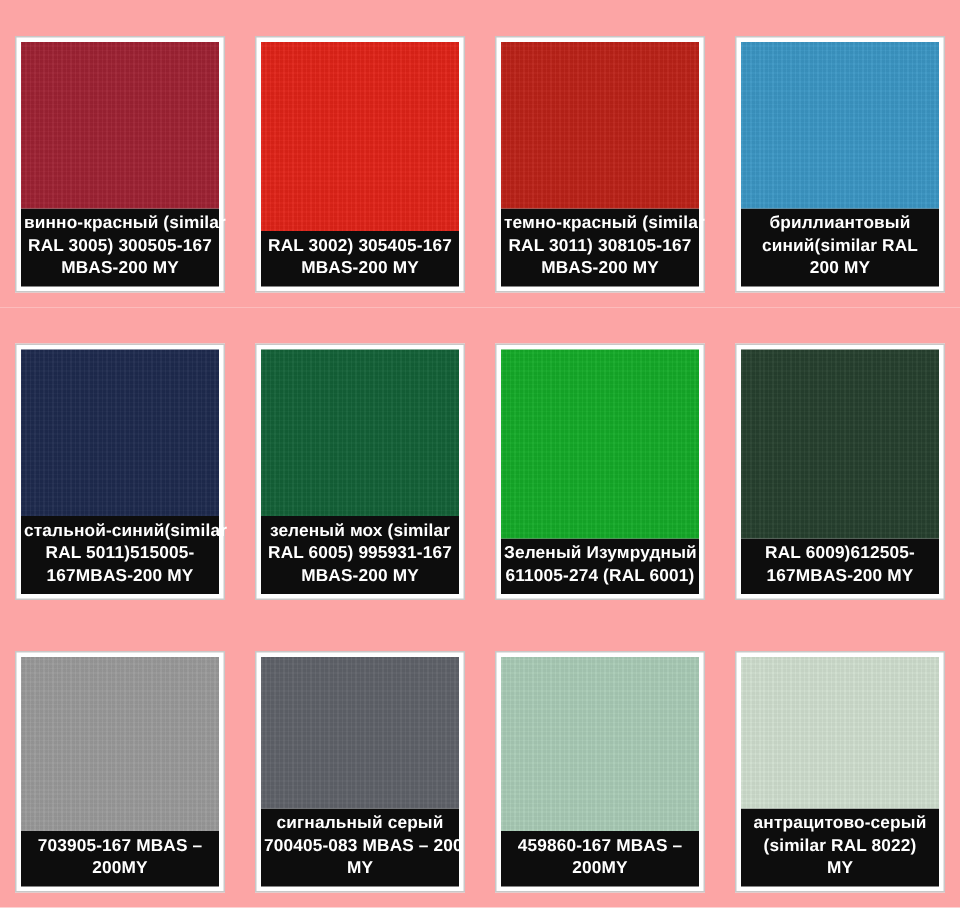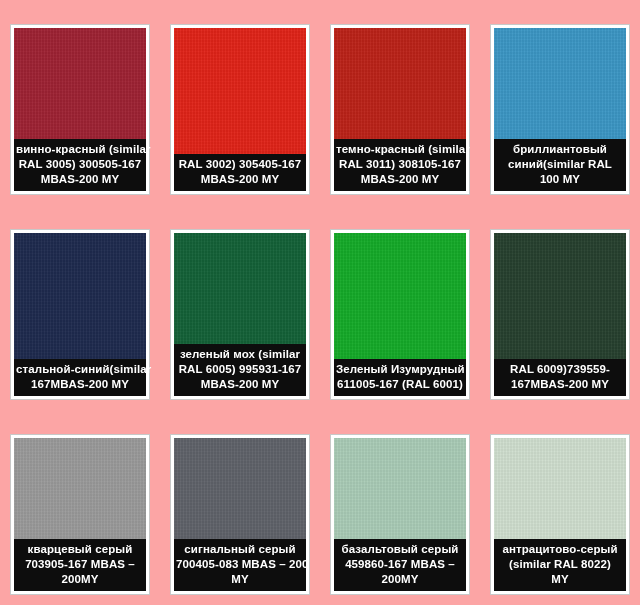--- a/index.html
+++ b/index.html
@@ -125,31 +125,32 @@
         </div>
       </div>
     </div>
     <div class="swatch-card">
       <div class="card-frame">
         <div class="swatch-inner">
           <div class="color-area" style="background-color: rgb(59, 150, 196);"></div>
           <div class="caption">
             <span class="caption-line">бриллиантовый</span>
             <span class="caption-line">синий(similar RAL</span>
-            <span class="caption-line">100 MY</span>
+            <span class="caption-line">200 MY</span>
           </div>
         </div>
       </div>
     </div>
     <div class="swatch-card">
       <div class="card-frame">
         <div class="swatch-inner">
           <div class="color-area" style="background-color: rgb(30, 42, 78);"></div>
           <div class="caption">
             <span class="caption-line">стальной-синий(similar</span>
+            <span class="caption-line">RAL 5011)515005-</span>
             <span class="caption-line">167MBAS-200 MY</span>
           </div>
         </div>
       </div>
     </div>
     <div class="swatch-card">
       <div class="card-frame">
         <div class="swatch-inner">
           <div class="color-area" style="background-color: rgb(19, 97, 55);"></div>
           <div class="caption">
@@ -159,42 +160,41 @@
           </div>
         </div>
       </div>
     </div>
     <div class="swatch-card">
       <div class="card-frame">
         <div class="swatch-inner">
           <div class="color-area" style="background-color: rgb(20, 170, 40);"></div>
           <div class="caption">
             <span class="caption-line">Зеленый Изумрудный</span>
-            <span class="caption-line">611005-167 (RAL 6001)</span>
+            <span class="caption-line">611005-274 (RAL 6001)</span>
           </div>
         </div>
       </div>
     </div>
     <div class="swatch-card">
       <div class="card-frame">
         <div class="swatch-inner">
           <div class="color-area" style="background-color: rgb(38, 64, 46);"></div>
           <div class="caption">
-            <span class="caption-line">RAL 6009)739559-</span>
+            <span class="caption-line">RAL 6009)612505-</span>
             <span class="caption-line">167MBAS-200 MY</span>
           </div>
         </div>
       </div>
     </div>
     <div class="swatch-card">
       <div class="card-frame">
         <div class="swatch-inner">
           <div class="color-area" style="background-color: rgb(154, 154, 154);"></div>
           <div class="caption">
-            <span class="caption-line">кварцевый серый</span>
             <span class="caption-line">703905-167 MBAS –</span>
             <span class="caption-line">200MY</span>
           </div>
         </div>
       </div>
     </div>
     <div class="swatch-card">
       <div class="card-frame">
         <div class="swatch-inner">
           <div class="color-area" style="background-color: rgb(95, 98, 105);"></div>
@@ -204,21 +204,20 @@
             <span class="caption-line">MY</span>
           </div>
         </div>
       </div>
     </div>
     <div class="swatch-card">
       <div class="card-frame">
         <div class="swatch-inner">
           <div class="color-area" style="background-color: rgb(169, 203, 182);"></div>
           <div class="caption">
-            <span class="caption-line">базальтовый серый</span>
             <span class="caption-line">459860-167 MBAS –</span>
             <span class="caption-line">200MY</span>
           </div>
         </div>
       </div>
     </div>
     <div class="swatch-card">
       <div class="card-frame">
         <div class="swatch-inner">
           <div class="color-area" style="background-color: rgb(207, 222, 206);"></div>

